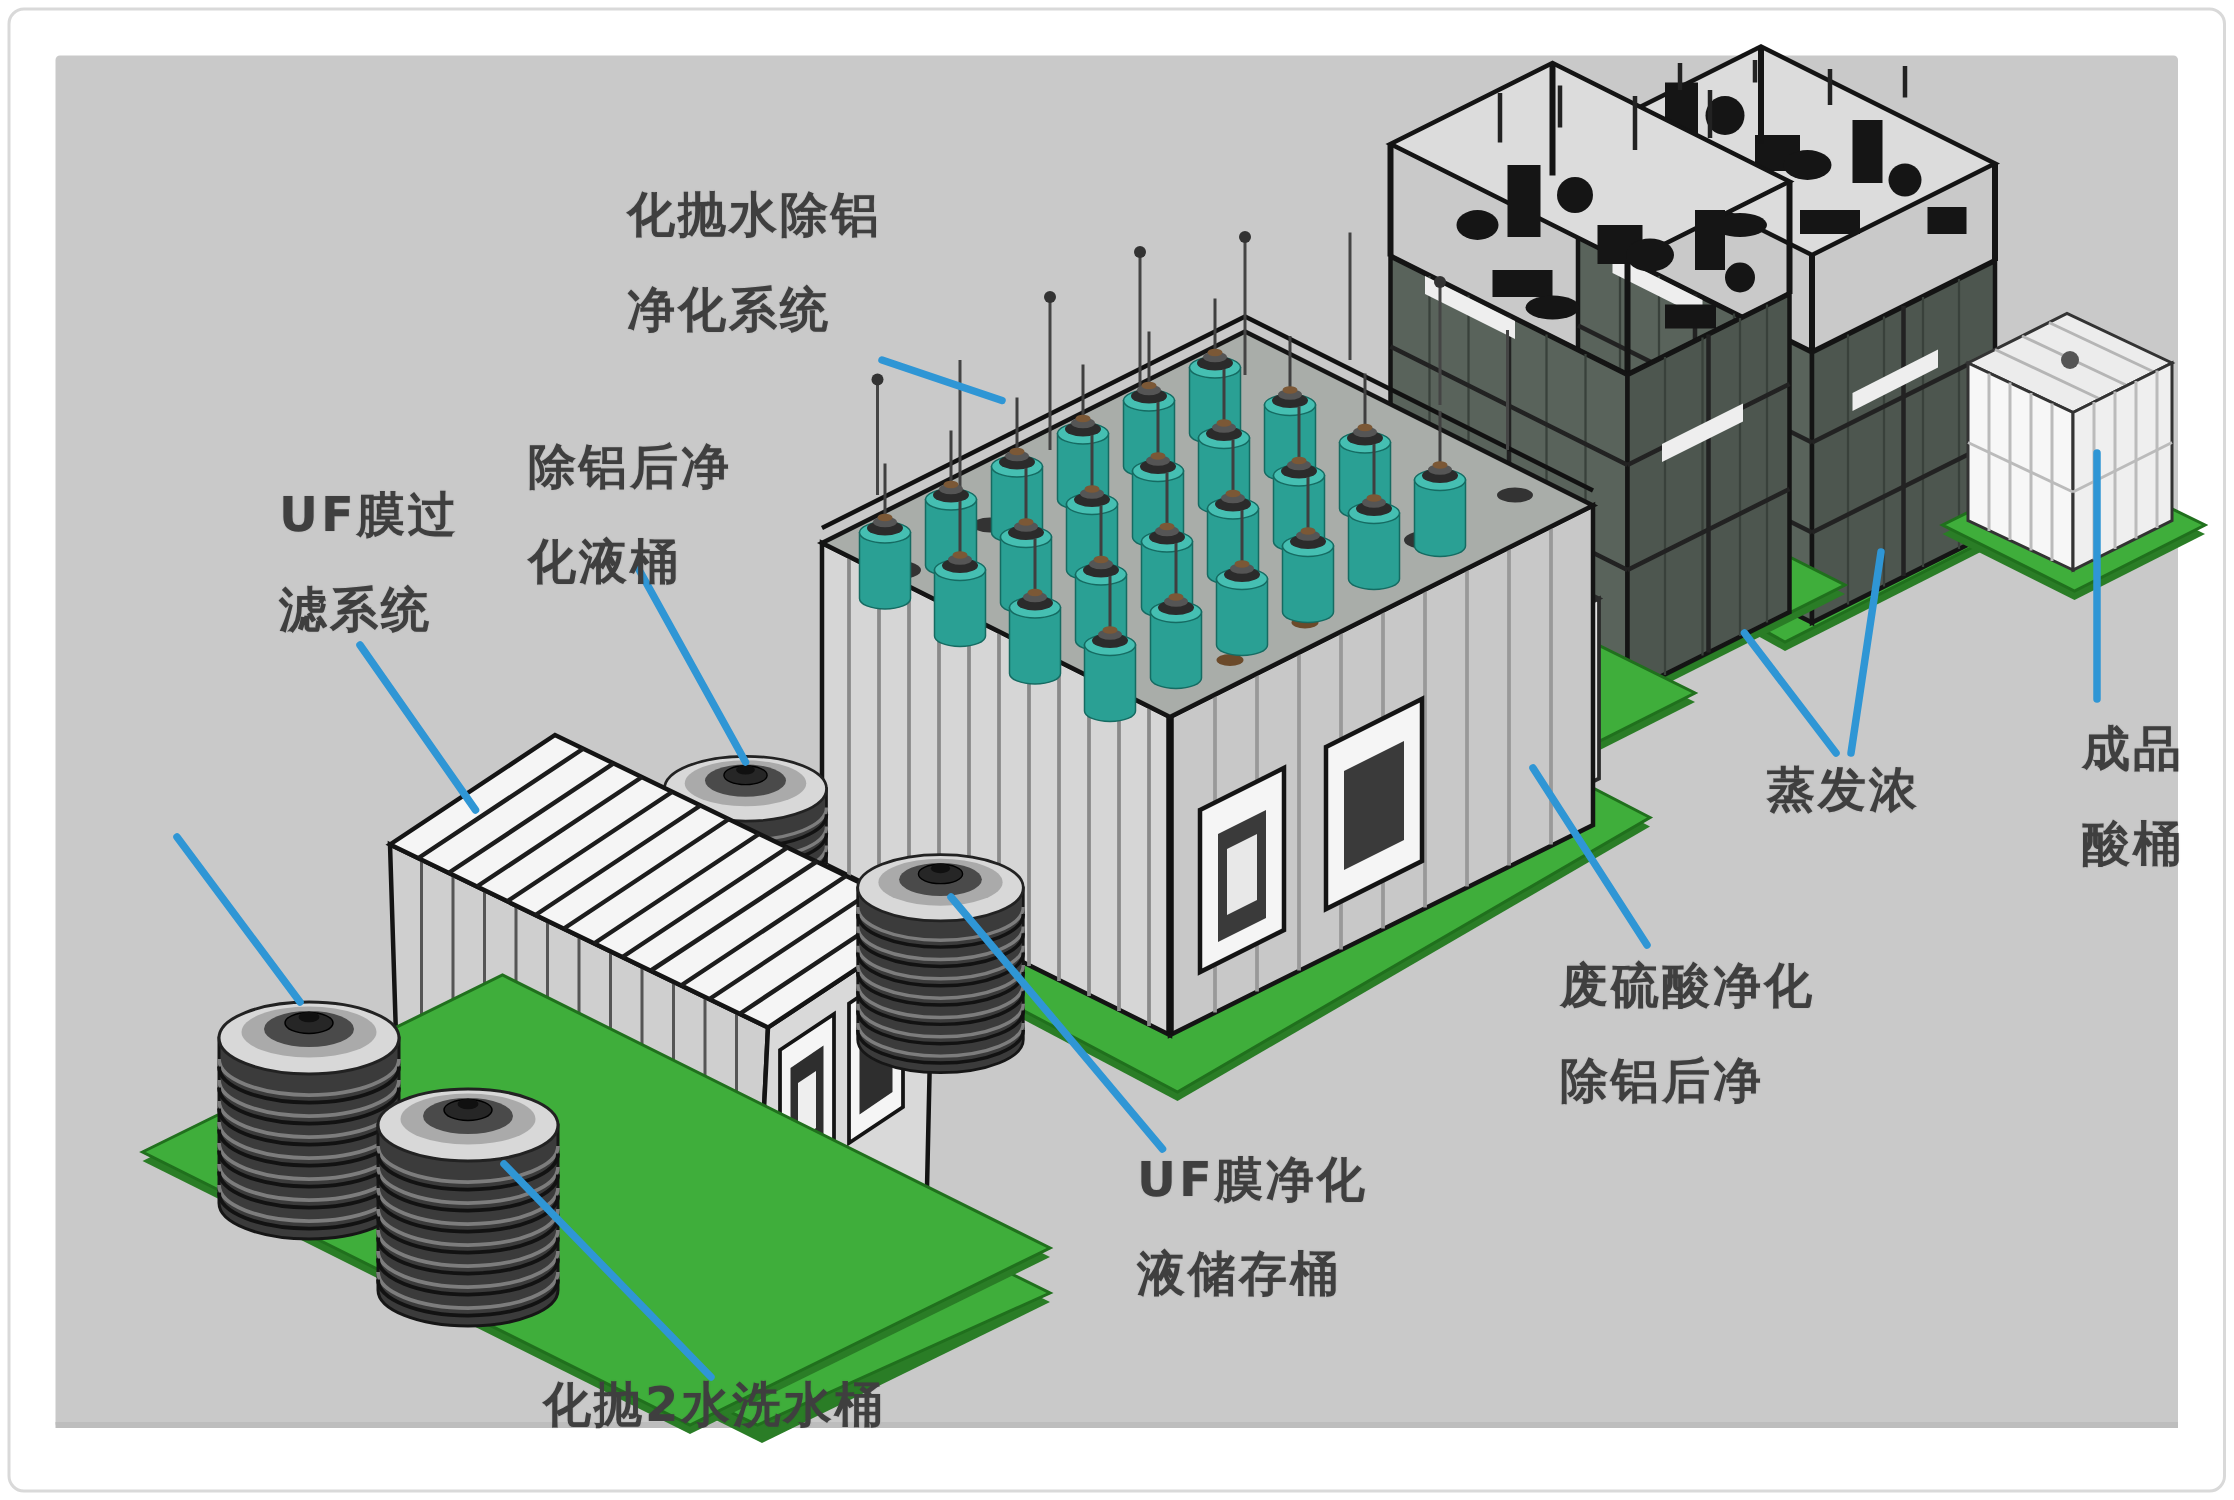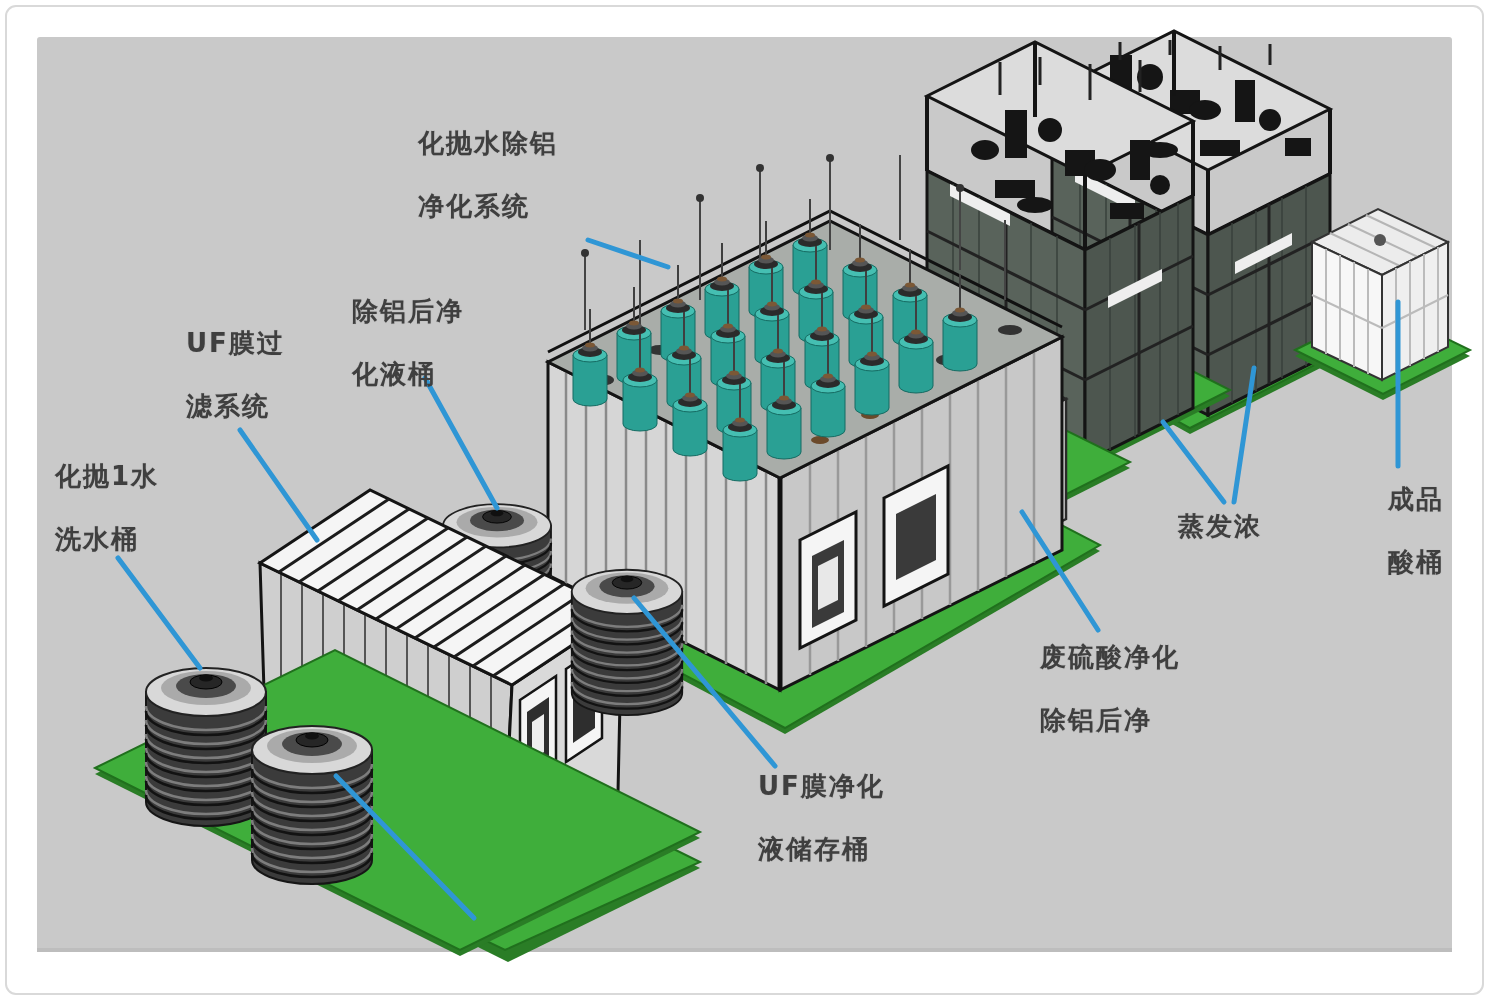--- a/index.html
+++ b/index.html
@@ -2,21 +2,21 @@
 <html><head>
 <meta charset="utf-8">
 <style>
   html,body{margin:0;padding:0;background:#ffffff;}
   .stage{
     position:relative;width:1489px;height:1000px;background:#ffffff;
     overflow:hidden;font-family:"DejaVu Sans","Liberation Sans",sans-serif;
   }
   .stage svg{position:absolute;left:0;top:0;width:1489px;height:1000px;}
   .lbl{
-    position:absolute;color:#3f3f3f;font-size:26px;font-weight:600;
+    position:absolute;color:#3f3f3f;font-size:32px;font-weight:600;
     line-height:63px;letter-spacing:2px;white-space:nowrap;
     text-shadow:0 0 1px rgba(60,60,60,.25);
   }
   .lbl span{display:block;}
 </style>
 </head>
 <body>
 
 <div class="stage">
 
@@ -371,23 +371,22 @@
   <span>净化系统</span>
 </div>
 <div class="lbl" style="left:352px;top:280px;font-family:Liberation Serif, serif;">
   <span>除铝后净</span>
   <span>化液桶</span>
 </div>
 <div class="lbl" style="left:186px;top:312px;">
   <span>UF膜过</span>
   <span>滤系统</span>
 </div>
-<div class="lbl" style="left:55px;top:445px;">
-  <span>化抛1水</span>
-  <span>洗水桶</span>
+<div class="lbl" style="left:362px;top:905px;">
+  <span>化抛2水洗水桶</span>
 </div>
 <div class="lbl" style="left:758px;top:755px;">
   <span>UF膜净化</span>
   <span>液储存桶</span>
 </div>
 <div class="lbl" style="left:1040px;top:626px;">
   <span>废硫酸净化</span>
   <span>除铝后净</span>
 </div>
 <div class="lbl" style="left:1178px;top:495px;">

